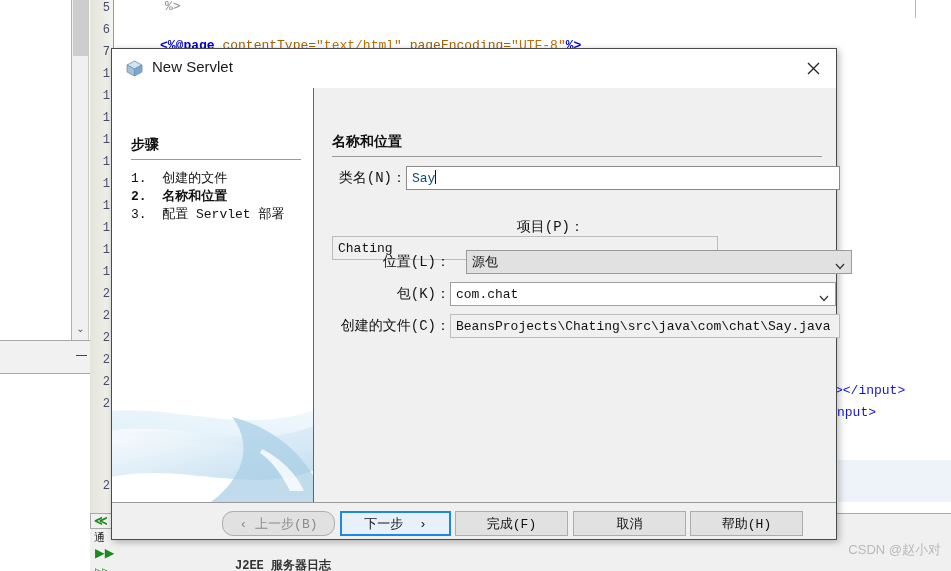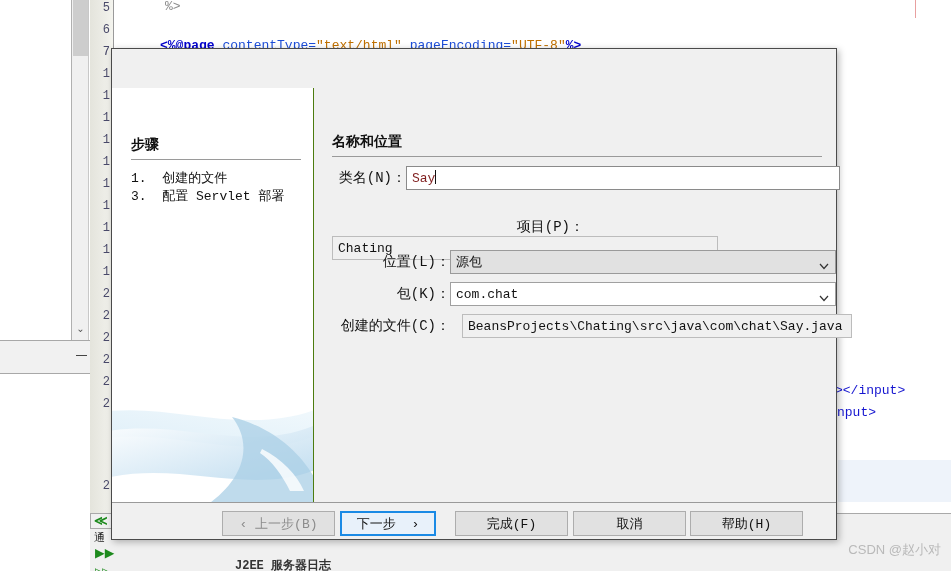--- a/index.html
+++ b/index.html
@@ -98,21 +98,21 @@
     overflow: hidden;
   }
   .code-line {
     position: absolute;
     white-space: pre;
     font-family: "Liberation Mono", monospace;
     font-size: 13px;
     line-height: 13px;
   }
   .tok-tag   { color: #0000cc; font-weight: bold; }
-  .tok-attr  { color: #1d4ed8; }
+  .tok-attr  { color: #a16207; }
   .tok-val   { color: #c07000; }
   .tok-blue  { color: #1515d0; }
   .tok-grey  { color: #8a8a8a; }
 
   .code-right-margin {
     position: absolute;
     left: 800px; top: 0;
     width: 1px; height: 18px;
     background: #e8a0a0;
   }
@@ -298,21 +298,21 @@
     font-family: "Liberation Mono", monospace;
     font-size: 14px;
     color: #111;
     white-space: pre;
     text-align: right;
   }
 
   .txtbox {
     font-family: "Liberation Mono", monospace;
     font-size: 13px;
-    color: #7f1d1d;
+    color: #0c4a6e;
     background: #ffffff;
     border: 1px solid #a0a0a0;
     box-sizing: border-box;
     padding: 3px 4px 3px 5px;
     height: 24px;
     line-height: 17px;
     white-space: pre;
     overflow: hidden;
   }
   .txtbox.readonly {
@@ -448,28 +448,45 @@
   <div class="output-label" style="left:94px; top:530px;">通</div>
   <div class="output-icon-green" style="left:95px; top:548px; font-size:16px;">▶▶</div>
   <div class="output-icon-green" style="left:95px; top:566px; font-size:12px;">▷▷</div>
 
   <div class="bottom-status-text" style="left:235px; top:557px;">J2EE 服务器日志</div>
 
   <div class="watermark">CSDN @赵小对</div>
 
   <div class="dialog">
 
+    <div class="dialog-titlebar">
+      <div class="dialog-title-icon">
+        <svg width="17" height="17" viewBox="0 0 17 17">
+          <polygon points="8.5,1 16,5 8.5,9 1,5" fill="#cfe3f2" stroke="#6f8fa8" stroke-width="0.8"></polygon>
+          <polygon points="1,5 8.5,9 8.5,16 1,12" fill="#9fc2dd" stroke="#6f8fa8" stroke-width="0.8"></polygon>
+          <polygon points="16,5 8.5,9 8.5,16 16,12" fill="#7fa9cc" stroke="#6f8fa8" stroke-width="0.8"></polygon>
+        </svg>
+      </div>
+      <div class="dialog-title-text">New Servlet</div>
+      <div class="dialog-close">
+        <svg width="13" height="13" viewBox="0 0 13 13">
+          <line x1="1" y1="1" x2="12" y2="12" stroke="#222" stroke-width="1.2"></line>
+          <line x1="12" y1="1" x2="1" y2="12" stroke="#222" stroke-width="1.2"></line>
+        </svg>
+      </div>
+    </div>
 
     <div class="dialog-body">
 
       <div class="steps-panel">
         <div class="steps-heading">步骤</div>
         <div class="steps-rule"></div>
         <ul class="steps-list" id="steps-list">
             <li><span class="step-num">1.  </span><span>创建的文件</span></li>
+            <li class="active"><span class="step-num">2.  </span><span>名称和位置</span></li>
             <li><span class="step-num">3.  </span><span>配置 Servlet 部署</span></li>
           </ul>
 
         <div class="swoosh">
           <svg width="202" height="115" viewBox="0 0 202 115">
             <defs>
               <linearGradient id="sw1" x1="0" y1="0" x2="1" y2="1">
                 <stop offset="0%" stop-color="#ffffff"></stop>
                 <stop offset="100%" stop-color="#b9d9ee"></stop>
               </linearGradient>
@@ -493,42 +510,42 @@
             <div class="field-row" style="top: 78px;">
               <div class="field-label" style="width: 74px;">类名(N)：</div>
               <div class="txtbox focused" style="width: 434px; margin-left: 0px;"><span>Say</span><span class="caret"></span></div>
             </div>
             <div class="field-row" style="top: 130px; flex-direction: column;">
               <div class="field-label" style="width: 118px;">项目(P)：</div>
               <div class="txtbox readonly" style="width: 386px; margin-left: 0px;"><span>Chating</span></div>
             </div>
             <div class="field-row" style="top: 162px;">
               <div class="field-label" style="width: 118px;">位置(L)：</div>
-              <div class="combo grey" style="width: 386px; margin-left: 0px;"><span>源包</span><span class="combo-arrow"><svg width="10" height="7" viewBox="0 0 10 7">
+              <div class="combo grey" style="width: 386px; margin-left: 16px;"><span>源包</span><span class="combo-arrow"><svg width="10" height="7" viewBox="0 0 10 7">
                     <polyline points="1,1 5,5.5 9,1" fill="none" stroke="#333" stroke-width="1.2"></polyline>
                   </svg></span></div>
             </div>
             <div class="field-row" style="top: 194px;">
               <div class="field-label" style="width: 118px;">包(K)：</div>
               <div class="combo white" style="width: 386px; margin-left: 0px;"><span>com.chat</span><span class="combo-arrow"><svg width="10" height="7" viewBox="0 0 10 7">
                     <polyline points="1,1 5,5.5 9,1" fill="none" stroke="#333" stroke-width="1.2"></polyline>
                   </svg></span></div>
             </div>
             <div class="field-row" style="top: 226px;">
               <div class="field-label" style="width: 118px;">创建的文件(C)：</div>
-              <div class="txtbox readonly" style="width: 390px; margin-left: 12px;"><span>BeansProjects\Chating\src\java\com\chat\Say.java</span></div>
+              <div class="txtbox readonly" style="width: 390px; margin-left: 0px;"><span>BeansProjects\Chating\src\java\com\chat\Say.java</span></div>
             </div>
           </div>
       </div>
     </div>
 
     <div class="button-bar">
       <div id="buttons">
-          <div class="btn disabled" style="left: 110px; width: 113px;"><span>‹ 上一步(B)</span></div>
-          <div class="btn default" style="left: 228px; width: 96px;"><span>下一步  ›</span></div>
+          <div class="btn disabled" style="left: 110px; width: 113px; border-radius: 11px;"><span>‹ 上一步(B)</span></div>
+          <div class="btn default" style="left: 228px; width: 111px;"><span>下一步  ›</span></div>
           <div class="btn" style="left: 343px; width: 113px;"><span>完成(F)</span></div>
           <div class="btn" style="left: 461px; width: 113px;"><span>取消</span></div>
           <div class="btn" style="left: 578px; width: 113px;"><span>帮助(H)</span></div>
         </div>
     </div>
 
   </div>
 </div>
 
 </body></html>

